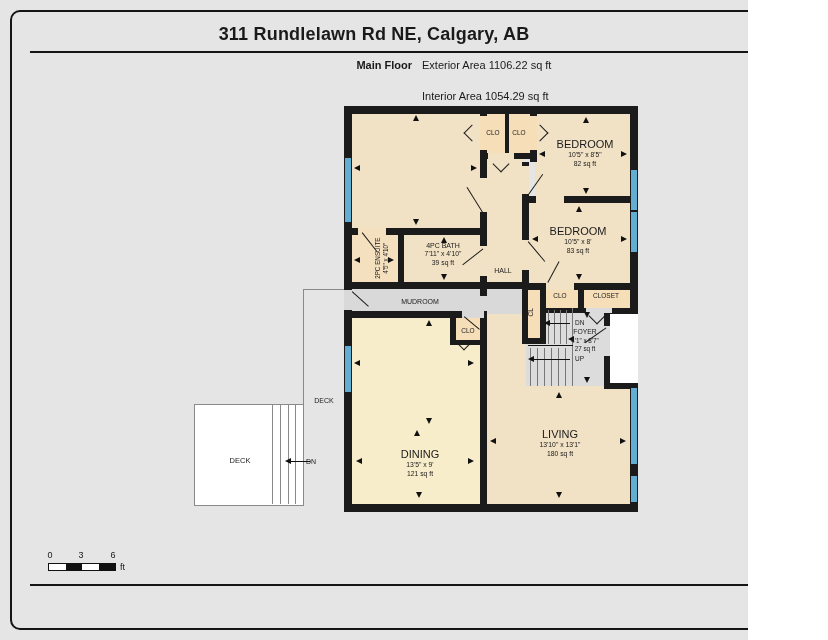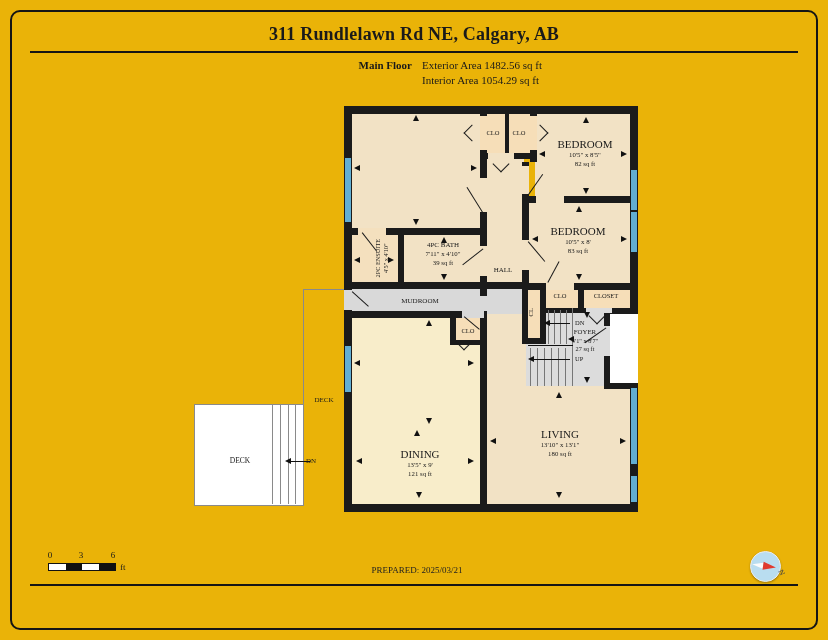--- a/index.html
+++ b/index.html
@@ -1,17 +1,17 @@
 <!DOCTYPE html>
 <html><head>
 <meta charset="utf-8">
 <style>
   html,body{margin:0;padding:0;background:#fff;}
-  .page{position:relative;width:828px;height:640px;background:#eab308;overflow:hidden;
-        font-family:Liberation Serif, serif;color:#1a1a1a;}
+  .page{position:relative;width:748px;height:640px;background:#e5e5e5;overflow:hidden;
+        font-family:Liberation Sans, sans-serif;color:#1a1a1a;}
   .page-border{position:absolute;left:10px;top:10px;width:804px;height:616px;
         border:2px solid #151515;border-radius:10px;}
   .title{position:absolute;left:0;top:24px;width:100%;text-align:center;
         font-size:18px;font-weight:bold;letter-spacing:.2px;}
   .hline{position:absolute;height:0;border-top:2px solid #151515;}
   .sub{position:absolute;font-size:11px;}
   .sub.bold{font-weight:bold;text-align:right;}
   
   .wall{position:absolute;background:#1b1b1b;}
   .fill{position:absolute;}
@@ -48,22 +48,22 @@
 </style>
 </head>
 <body>
 
 <div class="page">
   <div class="page-border"></div>
 
   <div class="title">311 Rundlelawn Rd NE, Calgary, AB</div>
   <div class="hline" style="left:30px;top:51px;width:768px;"></div>
   <div class="sub bold" style="left:280px;top:59px;width:132px;">Main Floor</div>
-  <div class="sub" style="left:422px;top:59px;">Exterior Area 1482.56 sq ft</div>
-  <div class="sub" style="left:422px;top:74px;">Interior Area 1054.29 sq ft</div>
+  <div class="sub" style="left:422px;top:59px;">Exterior Area 1106.22 sq ft</div>
+  <div class="sub" style="left:422px;top:90px;">Interior Area 1054.29 sq ft</div>
 
   <div class="deck-box" style="left:194px;top:404px;width:108px;height:100px;"></div>
   <div class="deck-line" style="left:303px;top:289px;width:1px;height:216px;"></div>
   <div class="deck-line" style="left:303px;top:289px;width:41px;height:1px;"></div>
   <div class="deck-line" style="left:272px;top:405px;width:1px;height:99px;"></div>
   <div class="deck-line" style="left:280px;top:405px;width:1px;height:99px;"></div>
   <div class="deck-line" style="left:288px;top:405px;width:1px;height:99px;"></div>
   <div class="deck-line" style="left:295px;top:405px;width:1px;height:99px;"></div>
   <div class="sline" style="left:290px;top:461px;width:20px;"></div>
   <div class="ar ar-left" style="left:285px;top:458px;"></div>
@@ -254,21 +254,20 @@
   <div class="tick" style="left:75px;top:550px;">3</div>
   <div class="tick" style="left:107px;top:550px;">6</div>
   <div class="scalebar">
     <span style="background:#fff;"></span>
     <span style="background:#111;"></span>
     <span style="background:#fff;"></span>
     <span style="background:#111;"></span>
   </div>
   <div class="tick" style="left:120px;top:562px;text-align:left;">ft</div>
 
-  <div class="prepared">PREPARED: 2025/03/21</div>
   <div class="compass">
     <div class="needle">
       <div class="tail"></div>
       <div class="tip"></div>
     </div>
   </div>
   <div class="north">N</div>
   <div class="hline" style="left:30px;top:584px;width:768px;"></div>
 </div>
 

